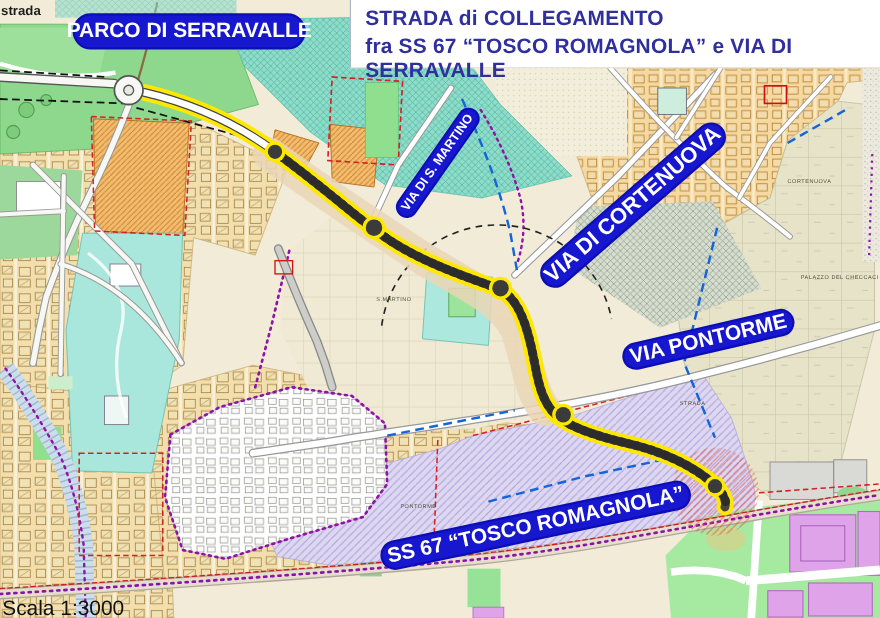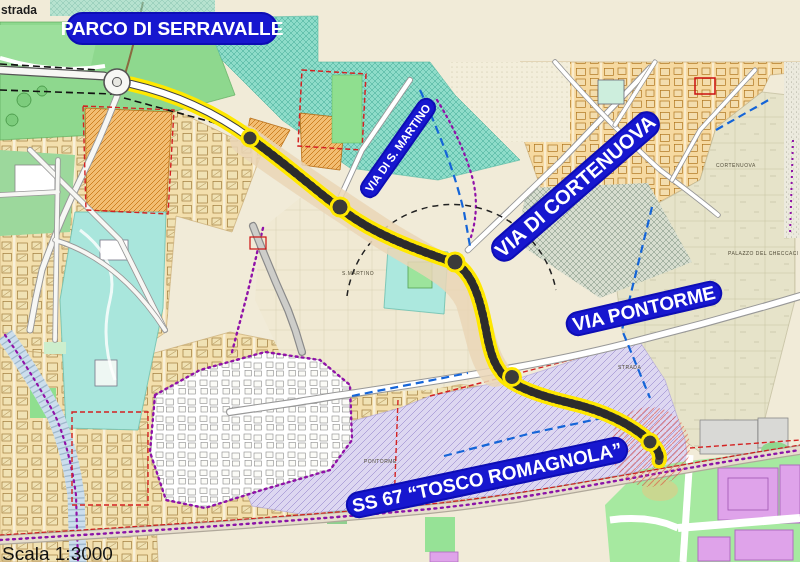--- a/index.html
+++ b/index.html
@@ -273,20 +273,24 @@
           <circle cx="650" cy="442" r="6.5" fill="#3b3b3a"></circle>
       </g>
     </g>
 
     <g>
       <circle cx="117" cy="82" r="13" fill="#f7f7f4" stroke="#555" stroke-width="1.6"></circle>
       <circle cx="117" cy="82" r="4.5" fill="#e8e8e2" stroke="#555" stroke-width="1.2"></circle>
     </g>
   </svg>
 
+  <div class="titlebox">
+    <div class="t1">STRADA di COLLEGAMENTO</div>
+    <div class="t2">fra SS 67 “TOSCO ROMAGNOLA” e VIA DI SERRAVALLE</div>
+  </div>
 
   <div class="corner-label">strada</div>
   <div class="scale-label">Scala 1:3000</div>
 
   <div class="pill pill-parco">PARCO DI SERRAVALLE</div>
   <div class="pill pill-smartino">VIA DI S. MARTINO</div>
   <div class="pill pill-cortenuova">VIA DI CORTENUOVA</div>
   <div class="pill pill-pontorme">VIA PONTORME</div>
   <div class="pill pill-ss67">SS 67 “TOSCO ROMAGNOLA”</div>
 

